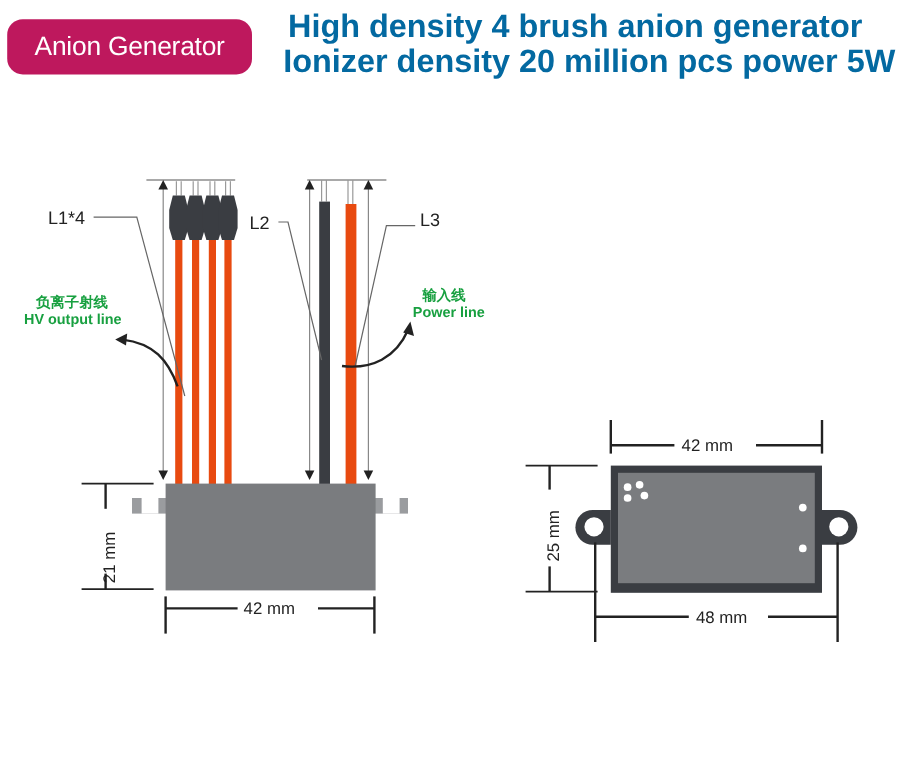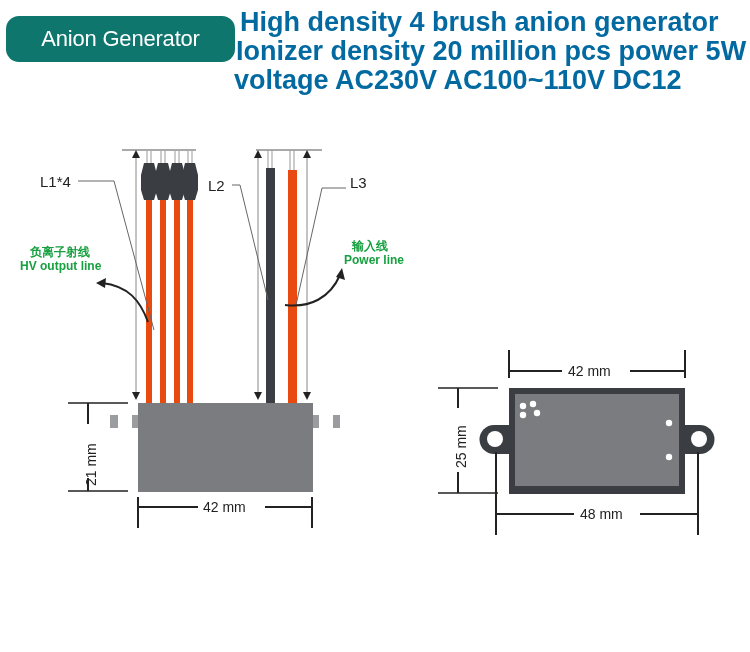--- a/index.html
+++ b/index.html
@@ -1,19 +1,19 @@
 <!DOCTYPE html>
 <html><head>
 <meta charset="utf-8">
 <style>
   html, body { margin: 0; padding: 0; background: #ffffff; }
   body { width: 750px; height: 652px; position: relative; overflow: hidden; font-family: "Liberation Sans", sans-serif; }
   .badge {
-    position: absolute; left: 6px; top: 16px; width: 229px; height: 46px;
-    background: #0f766e; border-radius: 13px; color: #ffffff;
+    position: absolute; left: 6px; top: 16px; width: 204px; height: 46px;
+    background: #be185d; border-radius: 13px; color: #ffffff;
     font-size: 22px; display: flex; align-items: center; justify-content: center;
     font-family: "Liberation Sans", sans-serif; letter-spacing: -0.2px;
   }
   .headline {
     position: absolute; left: 230px; top: 8px; color: #0369a1;
     font-weight: bold; font-size: 27px; line-height: 29px; font-family: "Liberation Sans", sans-serif;
   }
   .headline div { white-space: nowrap; }
   .headline .l1 { padding-left: 10px; }
   .headline .l2 { padding-left: 6px; }
@@ -26,21 +26,20 @@
 </head>
 <body>
 
 <div class="badge">
   <span>Anion Generator</span>
 </div>
 
 <div class="headline">
   <div class="l1">High density 4 brush anion generator</div>
   <div class="l2">Ionizer density 20 million pcs power 5W</div>
-  <div class="l3">voltage AC230V AC100~110V  DC12</div>
 </div>
 
 <svg width="750" height="652" viewBox="0 0 750 652">
   <defs>
     <marker id="arrDown" markerWidth="8" markerHeight="8" refX="4" refY="7" orient="auto">
       <path d="M0,0 L8,0 L4,8 z" fill="#222"></path>
     </marker>
     <marker id="arrUp" markerWidth="8" markerHeight="8" refX="4" refY="1" orient="auto">
       <path d="M0,8 L8,8 L4,0 z" fill="#222"></path>
     </marker>

